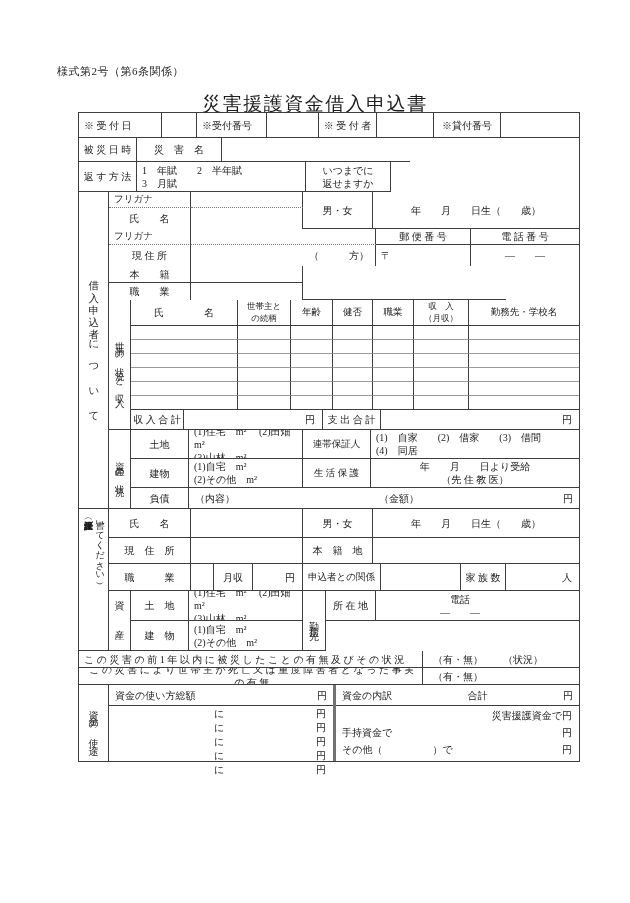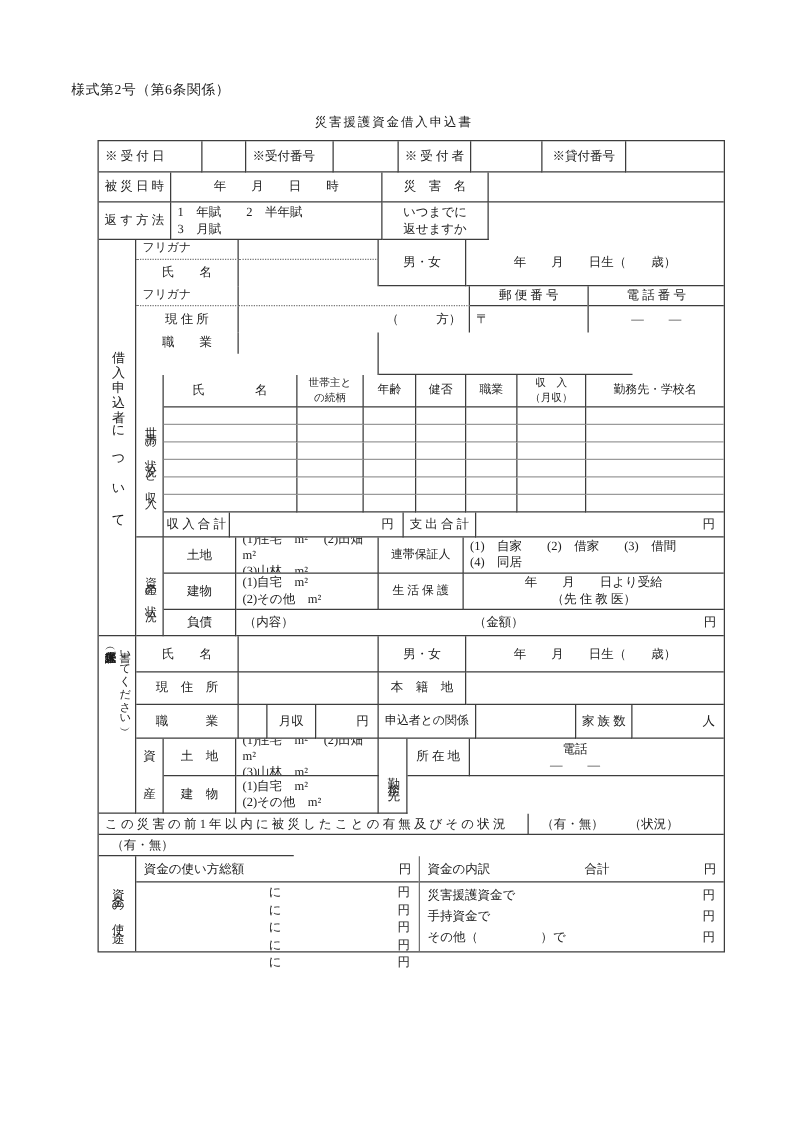--- a/index.html
+++ b/index.html
@@ -1,19 +1,19 @@
 <!DOCTYPE html>
 <html><head>
 <meta charset="utf-8">
 <style>
   html,body{margin:0;padding:0;background:#e8e8e8;}
   .sheet{position:relative;width:630px;height:903px;background:#ffffff;margin:0 auto;
          font-family:"Liberation Serif","DejaVu Serif",serif;color:#1c1c1c;font-size:10px;overflow:hidden;}
   .form-no{position:absolute;left:57px;top:64px;font-size:11px;letter-spacing:.5px;}
-  .title{position:absolute;left:0;right:0;top:91px;text-align:center;font-size:10px;letter-spacing:1.5px;font-family:Liberation Serif, serif;}
+  .title{position:absolute;left:0;right:0;top:91px;text-align:center;font-size:19px;letter-spacing:1.5px;font-family:Liberation Serif, serif;}
   .tbl{position:absolute;left:78px;top:112px;width:500px;border:1px solid #3d3d3d;}
   .r{display:flex;}
   .c{box-sizing:border-box;border-right:1px solid #3d3d3d;border-bottom:1px solid #3d3d3d;
      display:flex;align-items:center;justify-content:center;overflow:hidden;flex:0 0 auto;
      line-height:1.3;}
   .col{display:flex;flex-direction:column;box-sizing:border-box;flex:0 0 auto;}
   .colR{border-right:1px solid #3d3d3d;}
   .noR{border-right:none !important;}
   .noB{border-bottom:none !important;}
   .dotB{border-bottom:1px dotted #777 !important;}
@@ -44,21 +44,20 @@
       <div class="c left" style="width:70px">※受付番号</div>
       <div class="c" style="width:52px"></div>
       <div class="c" style="width:58px">※ 受 付 者</div>
       <div class="c" style="width:57px"></div>
       <div class="c" style="width:67px">※貸付番号</div>
       <div class="c noR" style="width:78px"></div>
     </div>
 
     <div class="r" style="height:24px">
       <div class="c" style="width:58px">被 災 日 時</div>
-      <div class="c" style="width:169px">年　　月　　日　　時</div>
       <div class="c" style="width:85px">災　害　名</div>
       <div class="c noR" style="width:188px"></div>
     </div>
 
 
     <div class="r" style="height:30px">
       <div class="c" style="width:58px">返 す 方 法</div>
       <div class="c lines" style="width:169px">
         <span>1　年賦　　2　半年賦</span>
         <span>3　月賦</span>
@@ -106,20 +105,24 @@
             <div class="c noR left" style="height:21px;border-bottom:none">〒</div>
           </div>
           <div class="col" style="width:108px">
             <div class="c noR" style="height:16px">電 話 番 号</div>
             <div class="c noR" style="height:21px;border-bottom:none">—　　—</div>
           </div>
         </div>
 
         <div class="r" style="height:34px">
           <div class="col colR" style="width:194px">
+            <div class="r" style="height:17px">
+              <div class="c" style="width:82px">本　　籍</div>
+              <div class="c noR" style="width:112px"></div>
+            </div>
             <div class="r" style="height:17px">
               <div class="c" style="width:82px;border-bottom:none">職　　業</div>
               <div class="c noR" style="width:112px;border-bottom:none"></div>
             </div>
           </div>
           <div class="c noR" style="width:203px"></div>
         </div>
 
         <div class="r">
           <div class="c" style="width:22px">
@@ -317,28 +320,29 @@
         </div>
 
       </div>
     </div>
 
     <div class="r" style="height:17px">
       <div class="c left ls2" style="width:344px">この災害の前1年以内に被災したことの有無及びその状況</div>
       <div class="c noR left" style="width:156px;padding-left:10px">（有・無）　　（状況）</div>
     </div>
     <div class="r" style="height:17px">
+      <div class="c left ls2" style="width:344px">この災害により世帯主が死亡又は重度障害者となった事実の有無</div>
       <div class="c noR left" style="width:156px;padding-left:10px">（有・無）</div>
     </div>
 
     <div class="r">
       <div class="c noB" style="width:30px">
         <span class="vt" style="letter-spacing:6px">資金の使途</span>
       </div>
-      <div class="col colR" style="width:227px;border-right:1px solid #737373">
+      <div class="col colR" style="width:227px;border-right:3px solid #737373">
         <div class="c noR between" style="height:21px">
           <span>資金の使い方総額</span>
           <span>円</span>
         </div>
         <div class="col noB" style="height:55px;justify-content:space-evenly;padding:1px 7px 1px 4px">
           <div class="r">
               <span style="flex:1.1"></span>
               <span>に</span>
               <span style="flex:1"></span>
               <span>円</span>
@@ -369,21 +373,21 @@
             </div>
         </div>
       </div>
       <div class="col" style="width:243px">
         <div class="c noR between" style="height:21px">
           <span>資金の内訳</span>
           <span>合計</span>
           <span>円</span>
         </div>
         <div class="col noB" style="height:55px;justify-content:flex-start;padding:3px 7px 0 6px;gap:3px">
-          <div class="r" style="justify-content:space-between">
+          <div class="r" style="justify-content:flex-end">
               <span>災害援護資金で</span>
               <span>円</span>
             </div>
           <div class="r" style="justify-content:space-between">
               <span>手持資金で</span>
               <span>円</span>
             </div>
           <div class="r" style="justify-content:space-between">
               <span>その他（　　　　　）で</span>
               <span>円</span>

